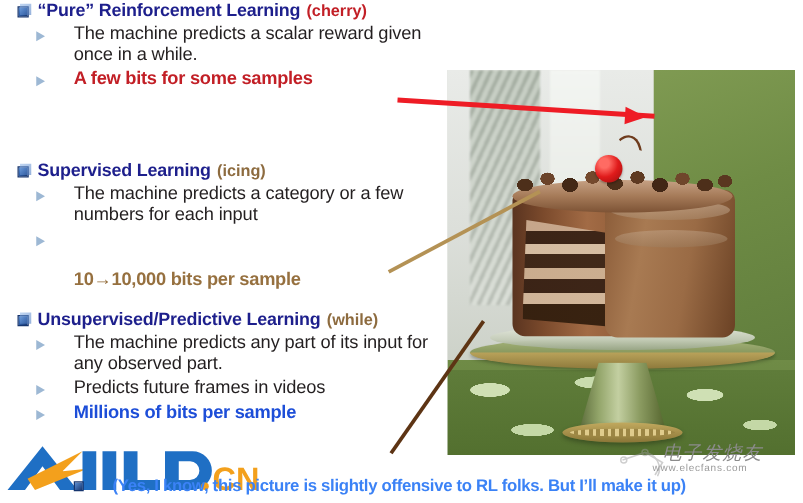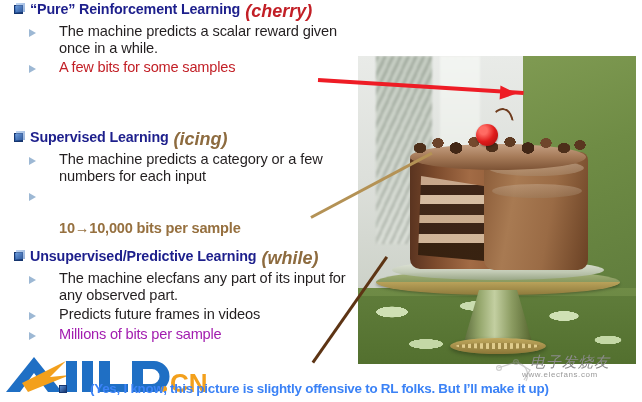--- a/index.html
+++ b/index.html
@@ -60,24 +60,23 @@
   }
 
   .head-title {
     font-size: 14.3px;
     font-weight: bold;
     color: #1d1f8c;
     letter-spacing: -0.15px;
     white-space: nowrap;
   }
   .head-paren {
-    font-size: 18px;
+    font-size: 13px;
     font-weight: bold;
     white-space: nowrap;
-    font-style: italic;
   }
   .paren-cherry { color: #c21f26; }
   .paren-icing  { color: #8d6b3f; }
   .paren-cake   { color: #8d6b3f; }
 
   .sub {
     display: flex;
     align-items: flex-start;
     gap: 23px;
     margin-left: 15px;
@@ -92,32 +91,32 @@
     border-bottom: 4.5px solid transparent;
   }
   .sub-text {
     font-size: 14.6px;
     color: #231f20;
     line-height: 1.18;
     letter-spacing: -0.1px;
   }
   .sub-text.accent-red {
     color: #c21f26;
-    font-weight: normal;
+    font-weight: bold;
     letter-spacing: -0.2px;
   }
   .sub-text.accent-tan {
     color: #96703f;
     font-weight: bold;
     letter-spacing: -0.2px;
     margin-top: 33px;
   }
   .sub-text.accent-brown {
-    color: #a21caf;
-    font-weight: normal;
+    color: #1d4ed8;
+    font-weight: bold;
     letter-spacing: -0.2px;
   }
 
   
   #photo {
     position: absolute;
     left: 358px;
     top: 56px;
     width: 278px;
     height: 308px;
@@ -400,21 +399,21 @@
   </div>
 
   <div class="section" id="sec-ul">
     <div class="head-row">
       <span class="sq-bullet"></span>
       <span class="head-title">Unsupervised/Predictive Learning</span>
       <span class="head-paren paren-cake">(while)</span>
     </div>
     <div class="sub">
       <span class="tri"></span>
-      <span class="sub-text">The machine elecfans any part of its input for any observed part.</span>
+      <span class="sub-text">The machine predicts any part of its input for any observed part.</span>
     </div>
     <div class="sub">
       <span class="tri"></span>
       <span class="sub-text">Predicts future frames in videos</span>
     </div>
     <div class="sub">
       <span class="tri"></span>
       <span class="sub-text accent-brown">Millions of bits per sample</span>
     </div>
   </div>

